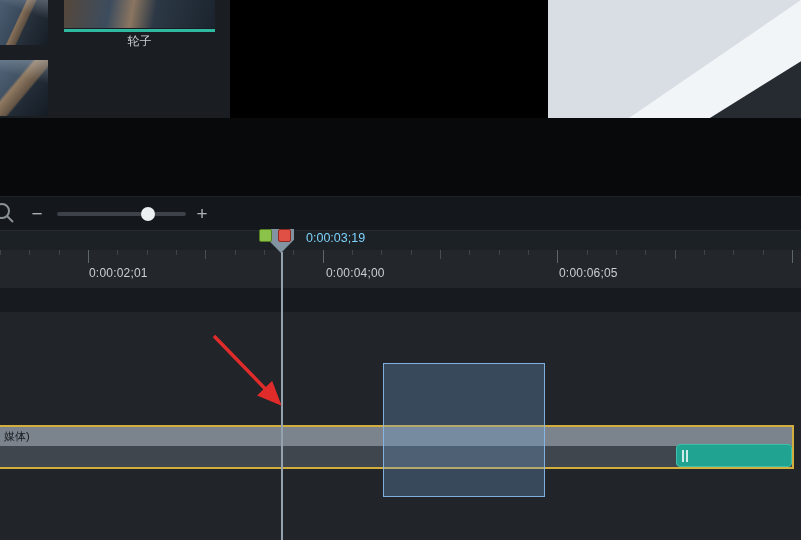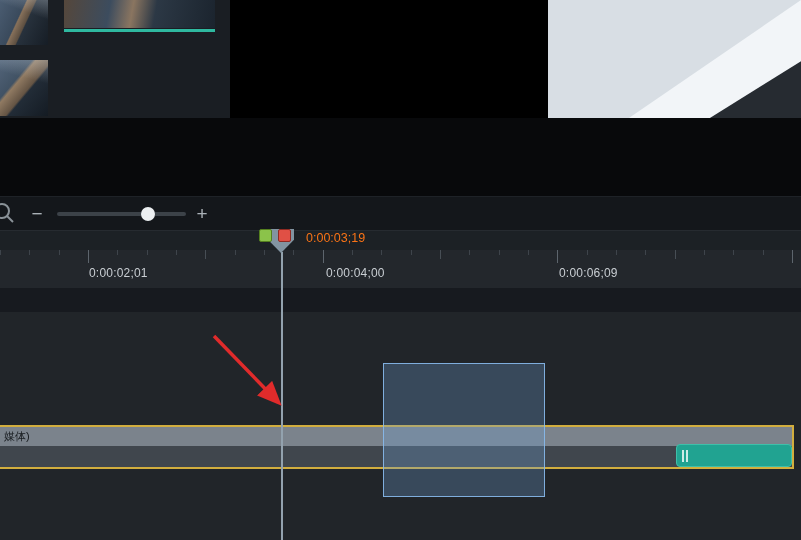--- a/index.html
+++ b/index.html
@@ -50,21 +50,21 @@
   .magnifier{position:absolute;left:-9px;top:3px;}
   .zoom-minus,.zoom-plus{position:absolute;top:6px;width:18px;height:22px;color:#aab1b7;
     font-size:19px;line-height:22px;text-align:center;cursor:pointer;}
   .zoom-minus{left:28px;}
   .zoom-plus{left:193px;}
   .zoom-track{position:absolute;left:57px;top:15px;width:129px;height:4px;background:#3c4248;border-radius:2px;cursor:pointer;}
   .zoom-thumb{position:absolute;left:141px;top:10px;width:14px;height:14px;border-radius:50%;background:#eceff1;cursor:pointer;}
 
   
   .tl-header{left:0;top:230px;width:801px;height:20px;background:#1c2125;border-top:1px solid #262b30;}
-  .timestamp{left:306px;top:231px;color:#f97316;font-size:12.5px;}
+  .timestamp{left:306px;top:231px;color:#7dd3fc;font-size:12.5px;}
   .ruler{left:0;top:250px;width:801px;height:38px;background:#23272c;cursor:pointer;}
   .tick{position:absolute;top:0;width:1px;height:5px;background:#3e444b;}
   .tick.med{height:9px;background:#474e55;}
   .tick.major{height:13px;background:#5d656d;}
   .rlabel{position:absolute;top:16px;color:#c9ced3;font-size:12px;letter-spacing:.2px;}
   .strip-dark{left:0;top:288px;width:801px;height:24px;background:#171a1f;border-bottom:1px solid #262b31;}
   .track-area{left:0;top:312px;width:801px;height:228px;background:#212529;}
 
   
   .clip-box{left:-6px;top:425px;width:800px;height:44px;border:2px solid #d2ae3e;box-sizing:border-box;z-index:3;background:#3c4249;}
@@ -94,20 +94,21 @@
 </style>
 </head>
 <body>
 
 <div class="app">
 
   <div class="abs media-panel">
     <div class="thumb thumb-a"></div>
     <div class="thumb thumb-b"></div>
     <div class="abs thumb-underline"></div>
+    <div class="abs thumb-label">轮子</div>
     <div class="thumb thumb-c"></div>
   </div>
   <div class="abs preview-black"></div>
   <div class="abs canvas">
     <div class="tri-white"></div>
     <div class="tri-dark"></div>
   </div>
 
   <div class="abs controls">
     <button class="ctl frame" style="left:336px;">
@@ -170,21 +171,21 @@
         <div class="tick" style="left: 615.993px;"></div>
         <div class="tick" style="left: 645.326px;"></div>
         <div class="tick med" style="left: 674.659px;"></div>
         <div class="tick" style="left: 703.992px;"></div>
         <div class="tick" style="left: 733.325px;"></div>
         <div class="tick" style="left: 762.658px;"></div>
         <div class="tick major" style="left: 791.991px;"></div>
       </div>
     <div class="rlabel" style="left:89px;">0:00:02;01</div>
     <div class="rlabel" style="left:326px;">0:00:04;00</div>
-    <div class="rlabel" style="left:559px;">0:00:06;09</div>
+    <div class="rlabel" style="left:559px;">0:00:06;05</div>
   </div>
 
   <div class="abs strip-dark"></div>
   <div class="abs track-area"></div>
 
   <div class="abs clip-box">
     <div class="clip-head">媒体)</div>
     <div class="clip-body"></div>
   </div>
   <div class="abs teal-clip">

